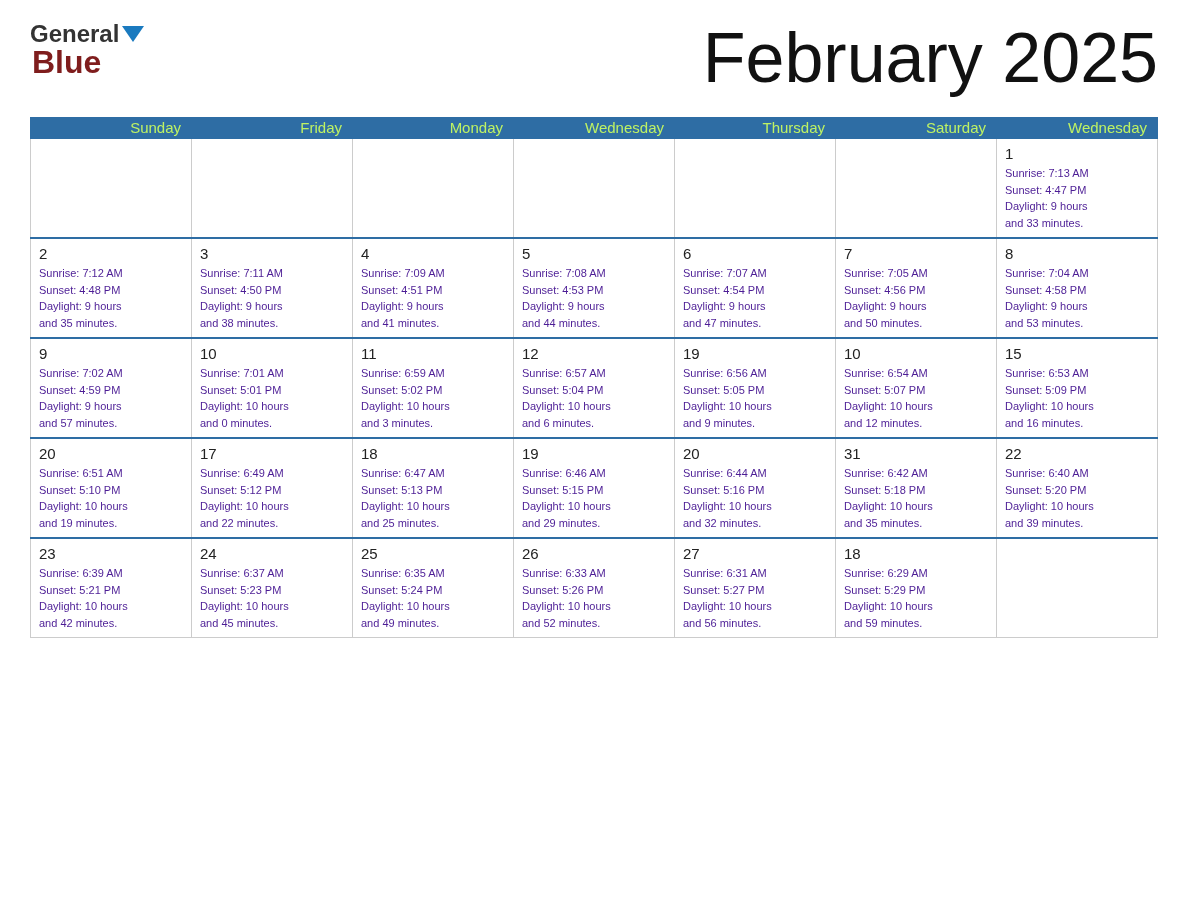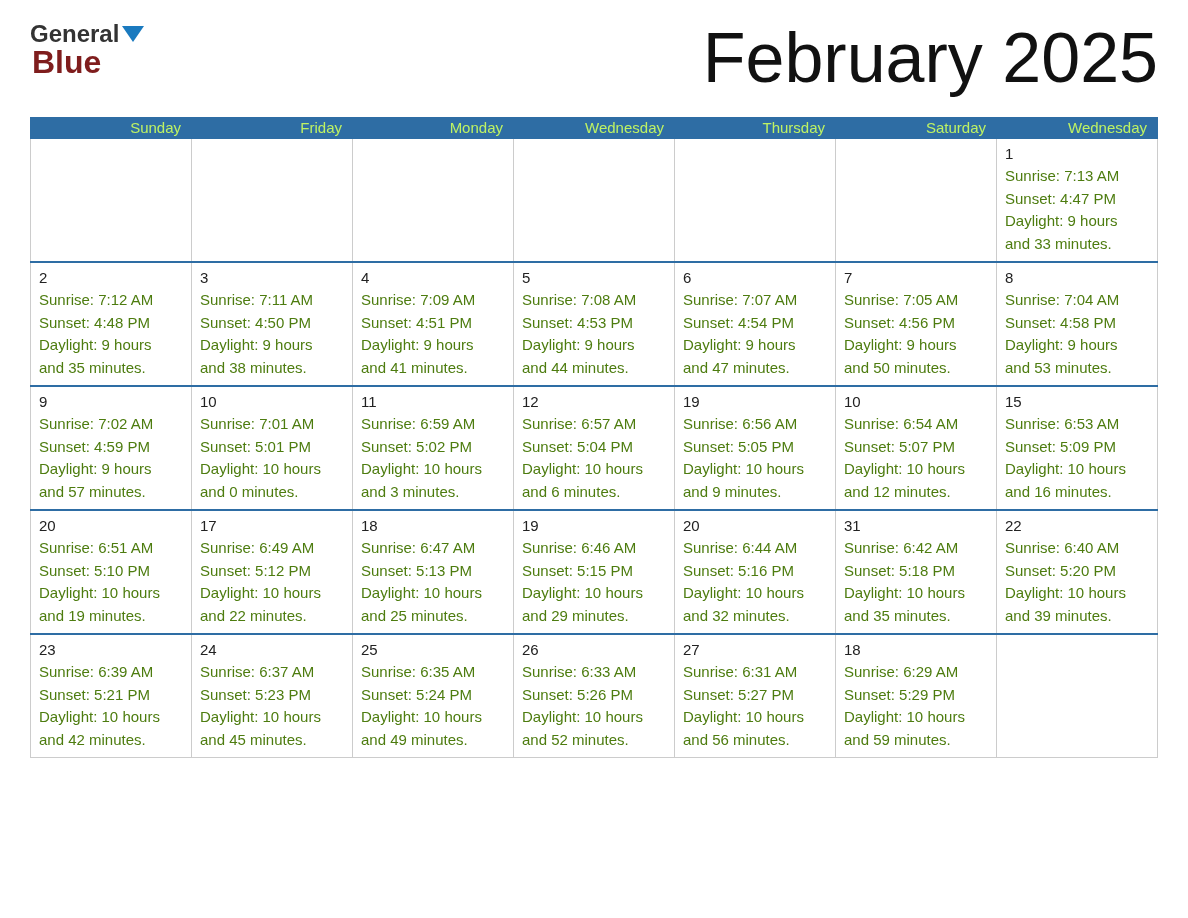--- a/index.html
+++ b/index.html
@@ -57,22 +57,22 @@
       border-top: 2px solid #2e6da4;
     }
     .day-number {
       font-size: 15px;
       font-weight: normal;
       color: #222;
       display: block;
       margin-bottom: 3px;
     }
     .day-info {
-      font-size: 15px;
-      color: #4d7c0f;
+      font-size: 11px;
+      color: #4c1d95;
       line-height: 1.5;
     }
     .empty-cell {
       background: #f9f9f9;
     }
     .logo-wrapper {
       display: flex;
       flex-direction: column;
       align-items: flex-start;
     }

